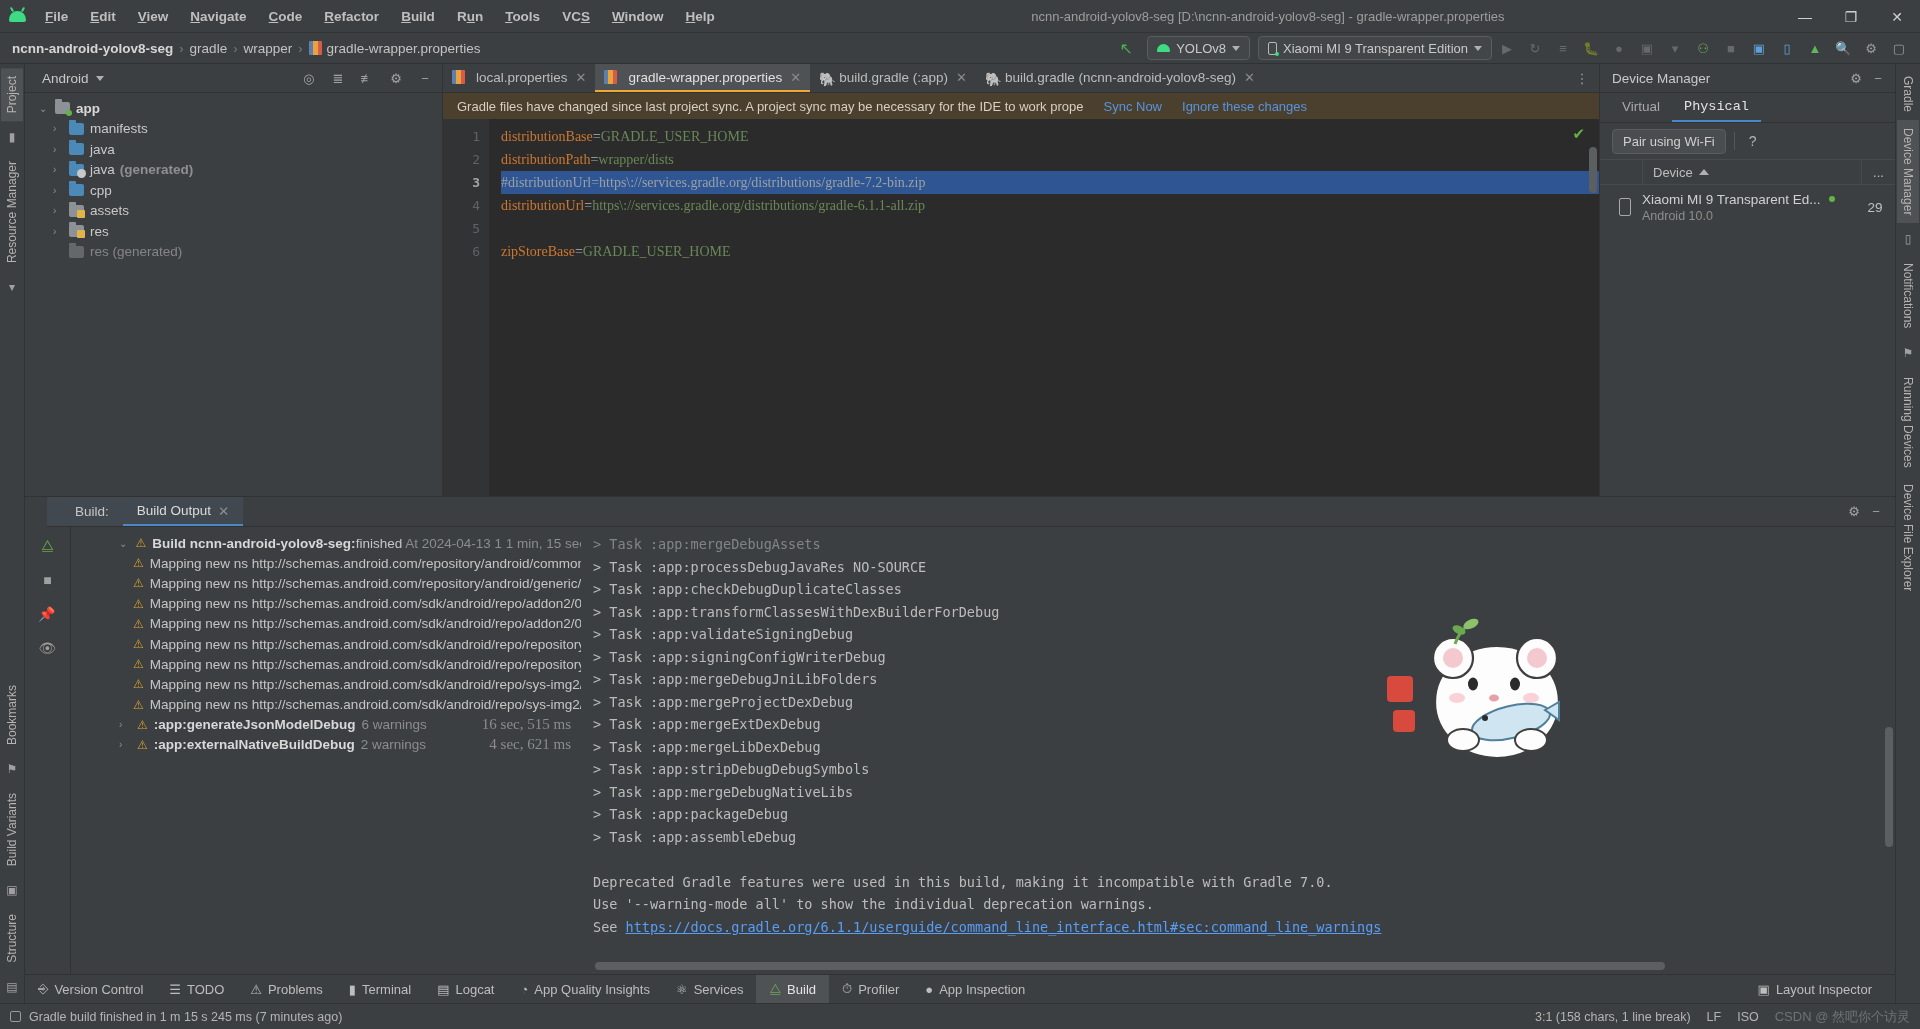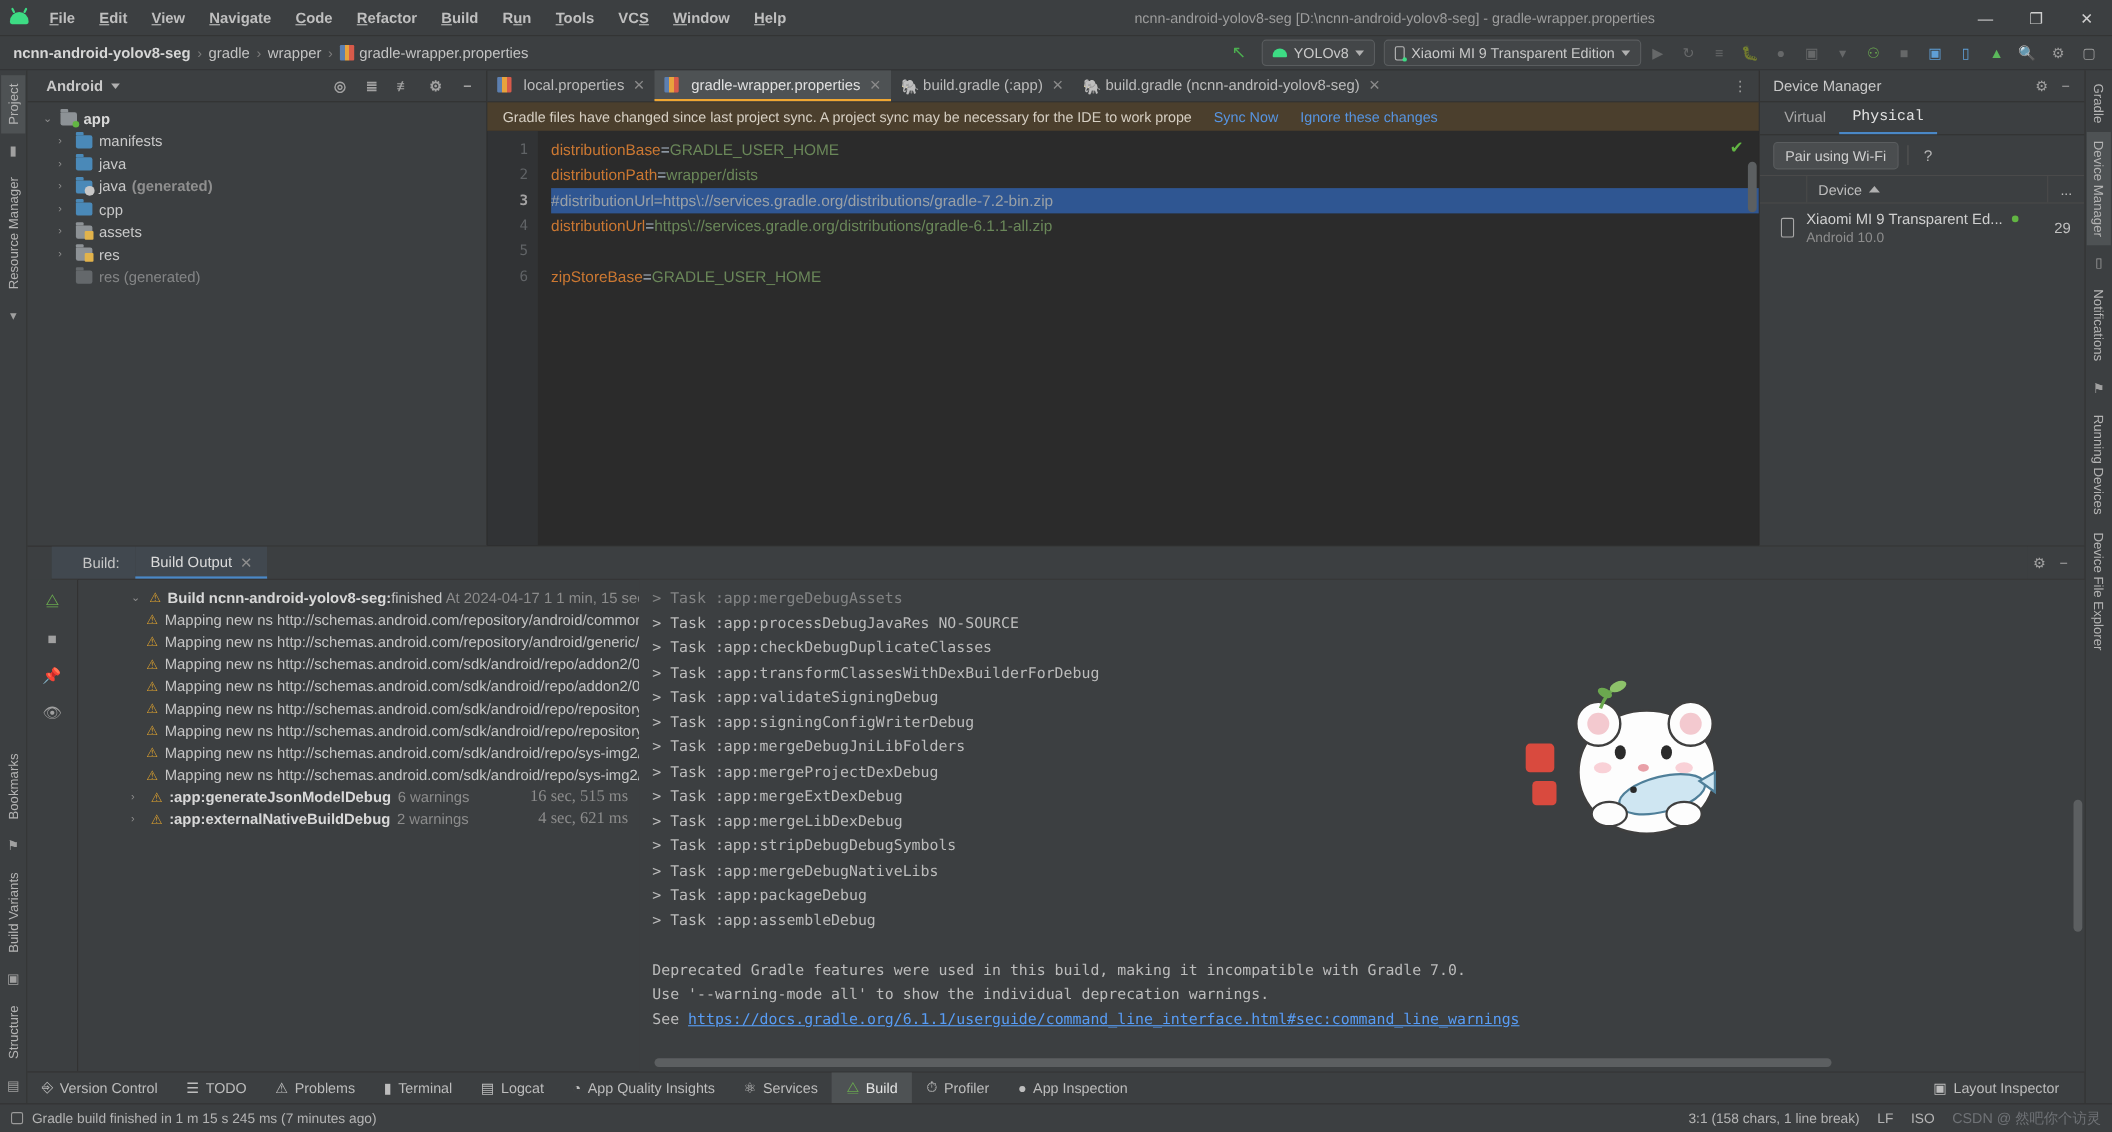--- a/index.html
+++ b/index.html
@@ -87,21 +87,20 @@
 
   
   .cols { flex:1; display:flex; flex-direction: column; min-width:0; }
   .upper { display:flex; height: 432px; flex: 0 0 432px; min-width:0;}
 
   
   .project-panel { width: 418px; flex:0 0 418px; background:#3c3f41; display:flex; flex-direction:column; border-right:1px solid #323232;}
   .panel-head {
     height: 29px; display:flex; align-items:center; padding: 0 6px 0 10px; gap:7px;
     border-bottom:1px solid #323232;
-    font-weight:bold;
   }
   .panel-title { font-size:13.5px; color:#c8c8c8; }
   .panel-head .spacer { flex:1; }
   .ph-ico { width:22px;height:22px;display:flex;align-items:center;justify-content:center;color:#a2a2a2;font-size:13px;}
   .tree { flex:1; overflow:hidden; padding-top:5px; font-size: 13.5px; }
   .trow { display:flex; align-items:center; height: 20.5px; padding-left: 28px; white-space:nowrap; }
   .trow .chev { width: 16px; color:#8e8e8e; font-size: 10px; display:inline-block; }
   .folder {
     width: 15px; height: 12px; background:#4a89b8; border-radius:1px 2px 2px 2px; margin-right:6px;
     flex:0 0 15px; position:relative;
@@ -130,21 +129,21 @@
   .banner {
     background: #4b3f2d; color:#d6cfc3; font-size: 13px; height: 26px; display:flex; align-items:center;
     padding-left: 14px; gap: 20px;
   }
   .banner a { color:#5794e0; text-decoration:none; }
   .code-wrap { flex:1; display:flex; position:relative; overflow:hidden; background:#2b2b2b; }
   .gutter { width: 46px; flex:0 0 46px; background:#313335; text-align:right; padding-right: 9px; padding-top: 6px;
             font-family:"DejaVu Sans Mono", monospace; font-size:13px; color:#606366; }
   .gutter div { height: 23px; line-height: 23px; }
   .gutter div.cur { color:#a4a3a3; font-weight:bold; }
-  .code { flex:1; padding-top:6px; padding-left: 12px; font-family:Liberation Sans, sans-serif; font-size:14px; overflow:hidden;}
+  .code { flex:1; padding-top:6px; padding-left: 12px; font-family:Liberation Serif, serif; font-size:14px; overflow:hidden;}
   .cline { height:23px; line-height:23px; white-space:nowrap; }
   .cline.sel { background:#2f5692; }
   .k-key { color:#cc7832; }
   .k-val { color:#6a8759; }
   .k-eq  { color:#a9b7c6; }
   .k-cmt { color:#808080; }
   .check-ok { position:absolute; right: 14px; top: 6px; color:#62b543; font-size:15px; }
   .code-scroll { position:absolute; right:2px; top:28px; width:8px; height:46px; background:#5c5f61; border-radius:4px; }
 
   
@@ -498,21 +497,21 @@
             <span class="br-ico hammer">⧋</span>
             <span class="br-ico">■</span>
             <span class="br-ico">📌</span>
             <span class="br-ico">👁</span>
           </div>
 
           <div class="build-tree">
             <div class="btrow l0">
               <span class="chevsm">⌄</span>
               <span class="warn">⚠</span>
-              <span class="bt-txt"><b>Build ncnn-android-yolov8-seg:</b><span>finished</span> <span class="bt-dim">At 2024-04-17 1</span> <span class="bt-dim">1 min, 15 sec, 244 ms</span></span>
+              <span class="bt-txt"><b>Build ncnn-android-yolov8-seg:</b><span>finished</span> <span class="bt-dim">At 2024-04-13 1</span> <span class="bt-dim">1 min, 15 sec, 244 ms</span></span>
             </div>
 
             <div class="btrow l1">
               <span class="warn">⚠</span>
               <span class="bt-txt">Mapping new ns http://schemas.android.com/repository/android/common</span>
             </div>
             <div class="btrow l1">
               <span class="warn">⚠</span>
               <span class="bt-txt">Mapping new ns http://schemas.android.com/repository/android/generic/</span>
             </div>

